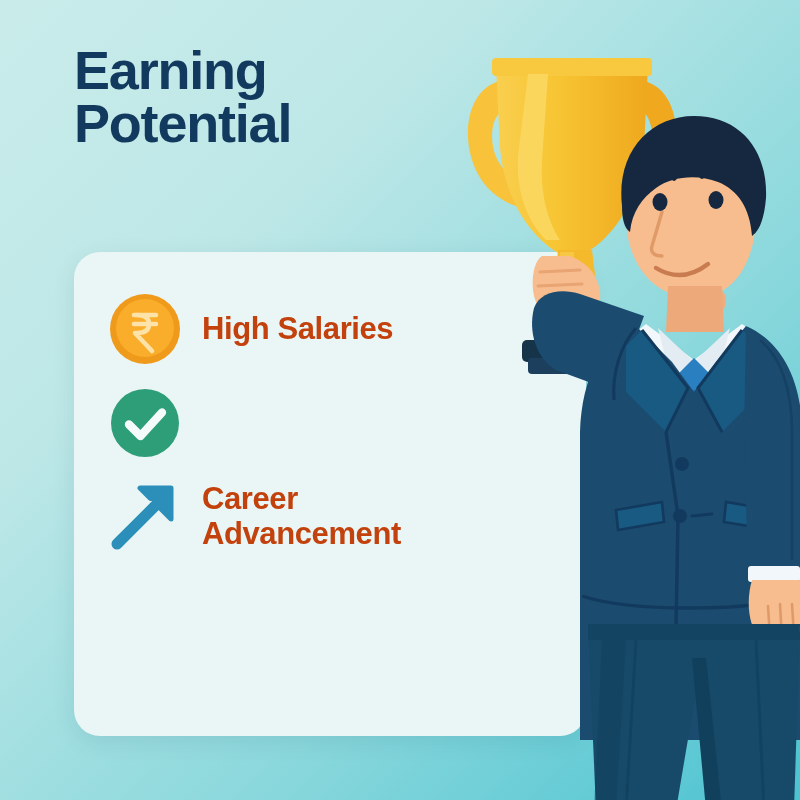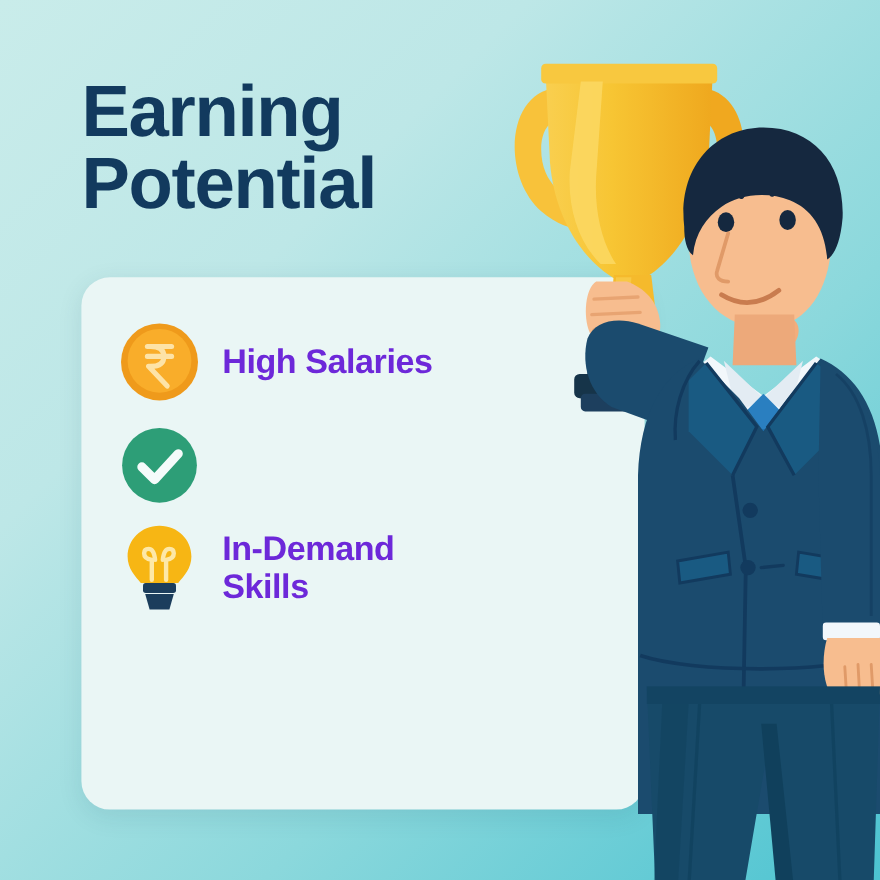--- a/index.html
+++ b/index.html
@@ -21,23 +21,23 @@
     position: absolute;
     inset: 0;
     width: 800px;
     height: 800px;
   }
 
   
   .headline {
     position: absolute;
     left: 74px;
-    top: 69px;
+    top: 44px;
     width: 420px;
-    font-size: 66px;
+    font-size: 54px;
     line-height: 0.98;
     font-weight: bold;
     letter-spacing: -1.2px;
     color: #123a5e;
     white-space: pre-line;
     z-index: 6;
   }
 
   
   .card {
@@ -72,21 +72,21 @@
   .benefit-icon {
     flex: 0 0 86px;
     width: 86px;
     height: 86px;
     display: flex;
     align-items: center;
     justify-content: center;
   }
 
   .benefit-label {
-    color: #6d28d9;
+    color: #c2410c;
     font-size: 31px;
     font-weight: bold;
     line-height: 1.12;
     letter-spacing: -0.4px;
     white-space: pre-line;
     margin-left: 14px;
   }
 
   
   #figure-art {
@@ -138,36 +138,31 @@
 
       <div class="benefit-row">
         <span class="benefit-icon">
           <svg width="74" height="74" viewBox="0 0 74 74" xmlns="http://www.w3.org/2000/svg">
             <circle cx="37" cy="37" r="34" fill="#2d9e77"></circle>
             <path d="M21 38.5 L32.5 50 L54 26.5" fill="none" stroke="#f4fbfa" stroke-width="8.4" stroke-linecap="round" stroke-linejoin="round"></path>
           </svg>
         </span>
       </div>
 
-
       <div class="benefit-row">
         <span class="benefit-icon">
-          <svg width="74" height="84" viewBox="0 0 74 84" xmlns="http://www.w3.org/2000/svg">
-            <path d="M37 3 C20 3 8 16 8 31 C8 42 15 49 20 55 L54 55 C59 49 66 42 66 31 C66 16 54 3 37 3 Z" fill="#f7b614"></path>
-            <g fill="none" stroke="#fde8a8" stroke-width="4" stroke-linecap="round" stroke-linejoin="round">
-              <path d="M30 52 L30 34 q-7 -1 -7 -6 q0 -4 4 -4 q5 0 6 10"></path>
-              <path d="M43 52 L43 34 q7 -1 7 -6 q0 -4 -4 -4 q-5 0 -6 10"></path>
-            </g>
-            <rect x="22" y="55" width="30" height="9" rx="2.5" fill="#1b3d5c"></rect>
-            <path d="M24 65 L50 65 L46 79 L28 79 Z" fill="#1b3d5c"></path>
+          <svg width="74" height="74" viewBox="0 0 74 74" xmlns="http://www.w3.org/2000/svg">
+            <path d="M9 64 L50 23" fill="none" stroke="#2b8fb9" stroke-width="11" stroke-linecap="round"></path>
+            <path d="M32 8 L63 8 L63 39 L52.5 28.5 L52.5 18.5 L42.5 18.5 Z" fill="#2b8fb9" stroke="#2b8fb9" stroke-width="5" stroke-linejoin="round"></path>
           </svg>
         </span>
-        <span class="benefit-label">In-Demand
-Skills</span>
+        <span class="benefit-label">Career
+Advancement</span>
       </div>
+
 
     </div>
   </div>
 
   <svg id="figure-art" viewBox="0 0 380 770" xmlns="http://www.w3.org/2000/svg">
     <defs>
       <linearGradient id="cupGrad" x1="0" y1="0" x2="1" y2="0">
         <stop offset="0%" stop-color="#f9cf4f"></stop>
         <stop offset="40%" stop-color="#f7c533"></stop>
         <stop offset="100%" stop-color="#efa81e"></stop>

